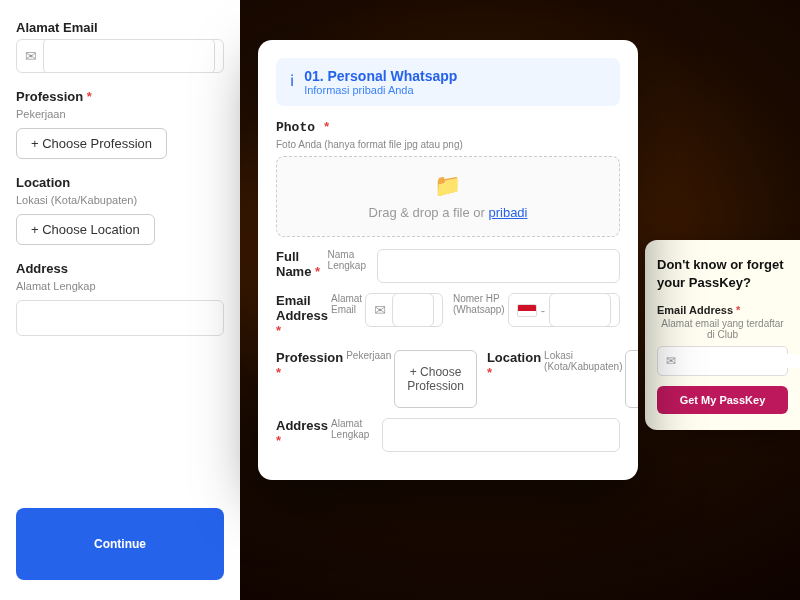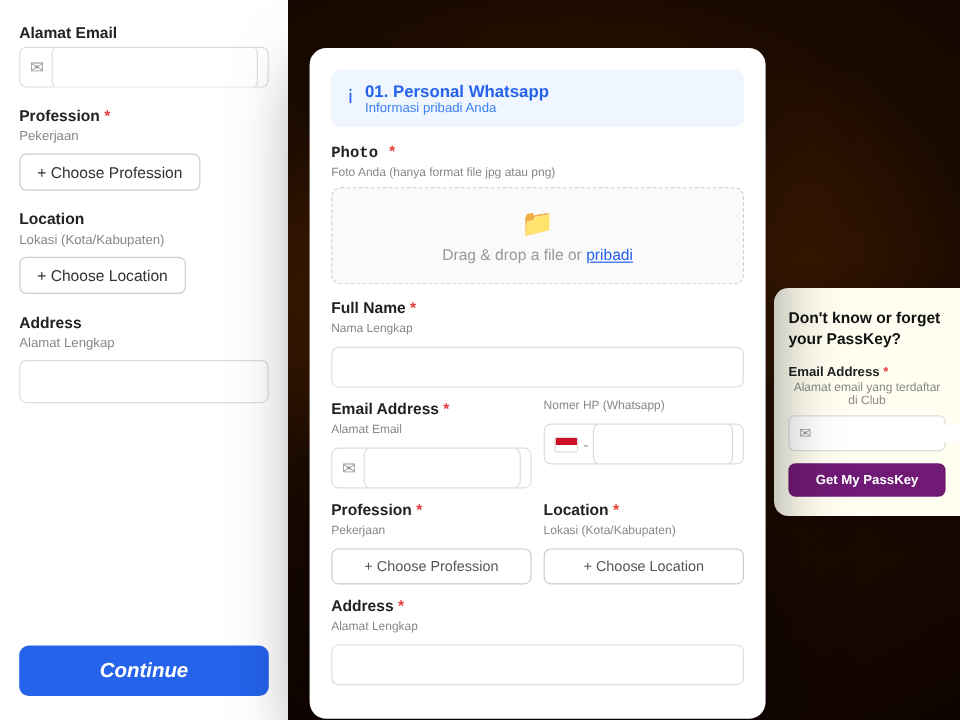--- a/index.html
+++ b/index.html
@@ -78,30 +78,29 @@
       border: 1.5px solid #ccc;
       border-radius: 6px;
       background: #fff;
       font-size: 13px;
       color: #333;
       cursor: pointer;
       width: fit-content;
     }
     .continue-btn {
       width: 100%;
-      padding: 11px;
+      padding: 29px;
       background: #2563eb;
       color: #fff;
       border: none;
       border-radius: 8px;
-      font-size: 17px;
+      font-size: 12px;
       font-weight: 600;
       cursor: pointer;
       margin-top: auto;
-      font-style: italic;
     }
 
     
     .main-modal {
       position: absolute;
       left: 258px;
       top: 40px;
       width: 380px;
       background: #fff;
       border-radius: 14px;
@@ -173,23 +172,24 @@
       cursor: pointer;
     }
 
     .form-row {
       display: flex;
       gap: 10px;
       margin-bottom: 10px;
     }
     .form-field {
       display: flex;
-      flex-direction: column;
+      flex-direction: row;
       gap: 3px;
       flex: 1;
+      justify-content: flex-end;
     }
     .form-field input[type="text"] {
       width: 100%;
       height: 34px;
       border: 1px solid #ddd;
       border-radius: 6px;
       padding: 0 10px;
       font-size: 13px;
       outline: none;
     }
@@ -298,21 +298,21 @@
       height: 30px;
       padding: 0 8px;
       gap: 5px;
       background: #fff;
       margin-bottom: 10px;
     }
     .r-email-icon { color: #999; font-size: 12px; }
     .get-passkey-btn {
       width: 100%;
       padding: 8px;
-      background: #701a75;
+      background: #be185d;
       color: #fff;
       border: none;
       border-radius: 6px;
       font-size: 11px;
       font-weight: 600;
       cursor: pointer;
     }
 
     .mb-10 { margin-bottom: 10px; }
     .mb-4 { margin-bottom: 4px; font-family: Liberation Mono, monospace; }

